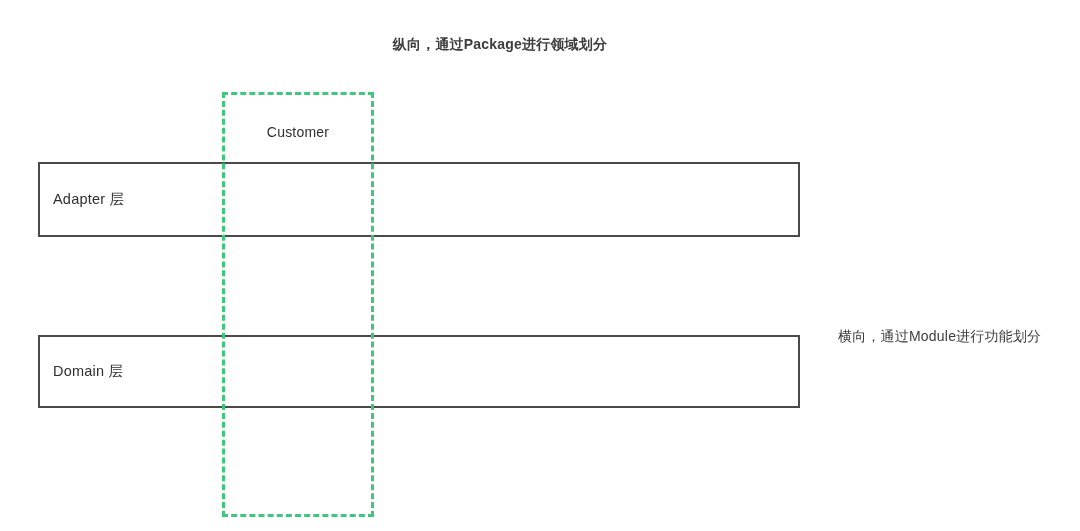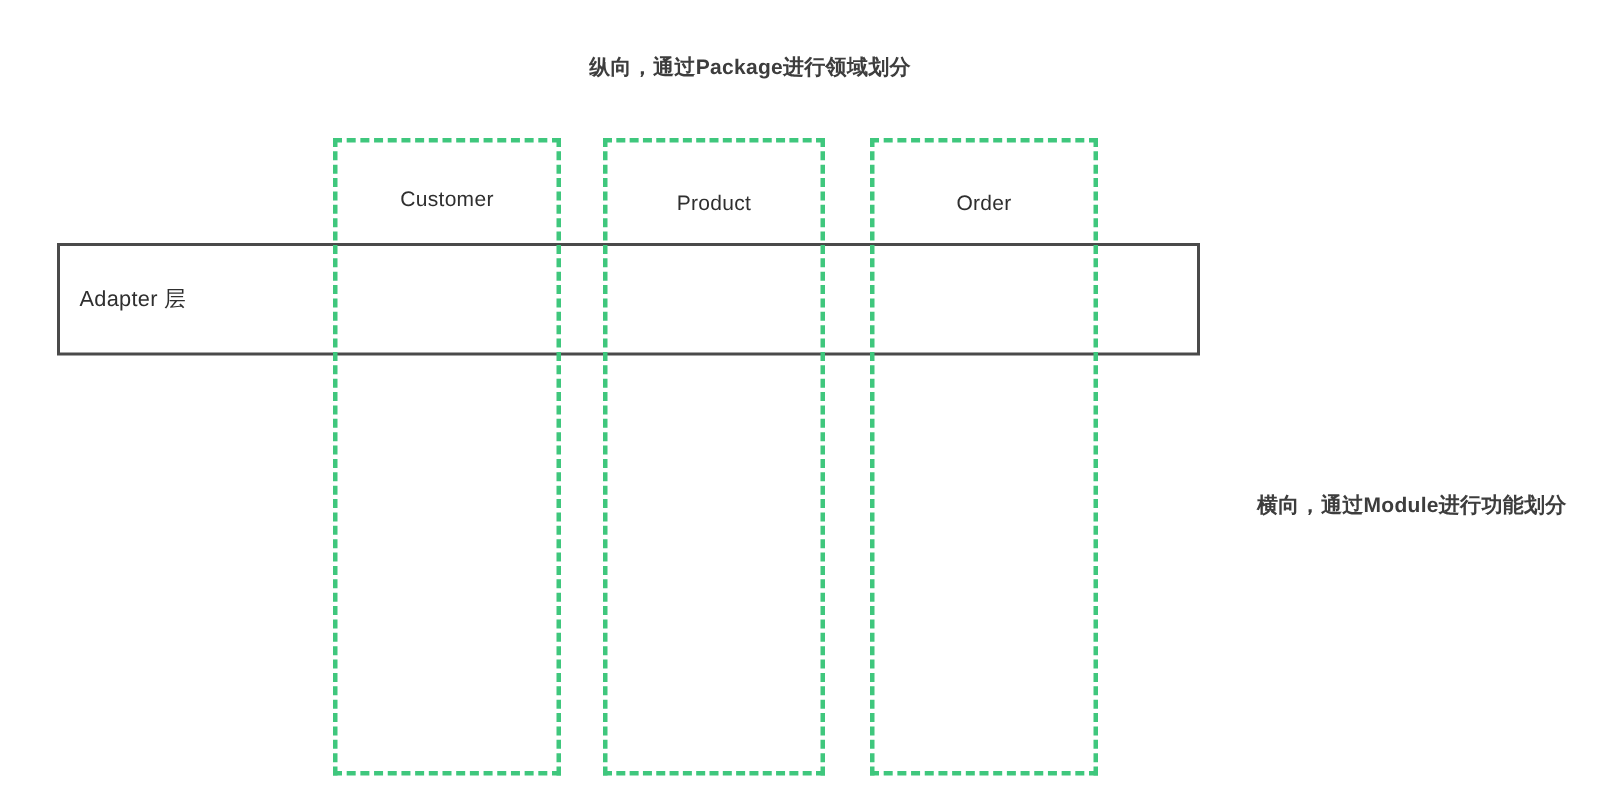--- a/index.html
+++ b/index.html
@@ -38,21 +38,21 @@
     letter-spacing: 0.2px;
     white-space: nowrap;
   }
 
   
   .side-caption {
     position: absolute;
     left: 838px;
     top: 328px;
     font-size: 14px;
-    font-weight: 700;
+    font-weight: 400;
     color: #3d3d3d;
     letter-spacing: 0.2px;
     white-space: nowrap;
   }
 
   
   .layers-wrap {
     position: absolute;
     left: 0;
     top: 0;
@@ -127,35 +127,32 @@
 
   <div class="diagram-title">纵向，通过Package进行领域划分</div>
 
   <div class="layers-wrap">
 
     <div class="layer-box" id="layer-0">
       <span class="layer-label">Adapter 层</span>
     </div>
 
 
+    <div class="layer-box" id="layer-2">
+      <span class="layer-label">Domain 层</span>
+    </div>
 
 
   </div>
 
   <div class="columns-wrap">
 
     <div class="domain-col" id="domain-col-0">
       <span class="domain-col-label">Customer</span>
     </div>
 
-    <div class="domain-col" id="domain-col-1">
-      <span class="domain-col-label">Product</span>
-    </div>
 
-    <div class="domain-col" id="domain-col-2">
-      <span class="domain-col-label">Order</span>
-    </div>
 
   </div>
 
   <div class="side-caption">横向，通过Module进行功能划分</div>
 
 </div>
 
 </body></html>

